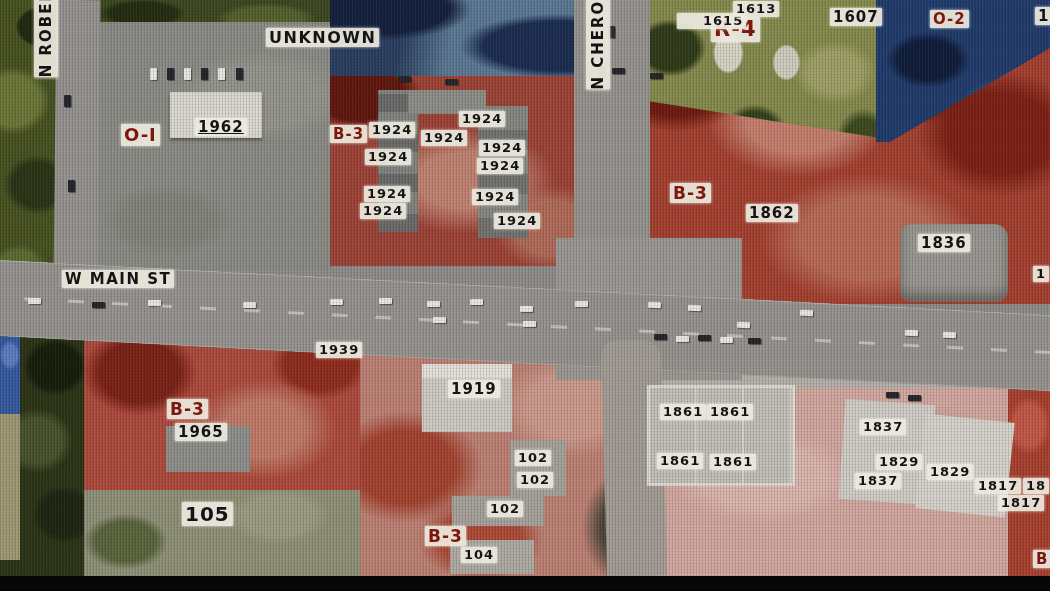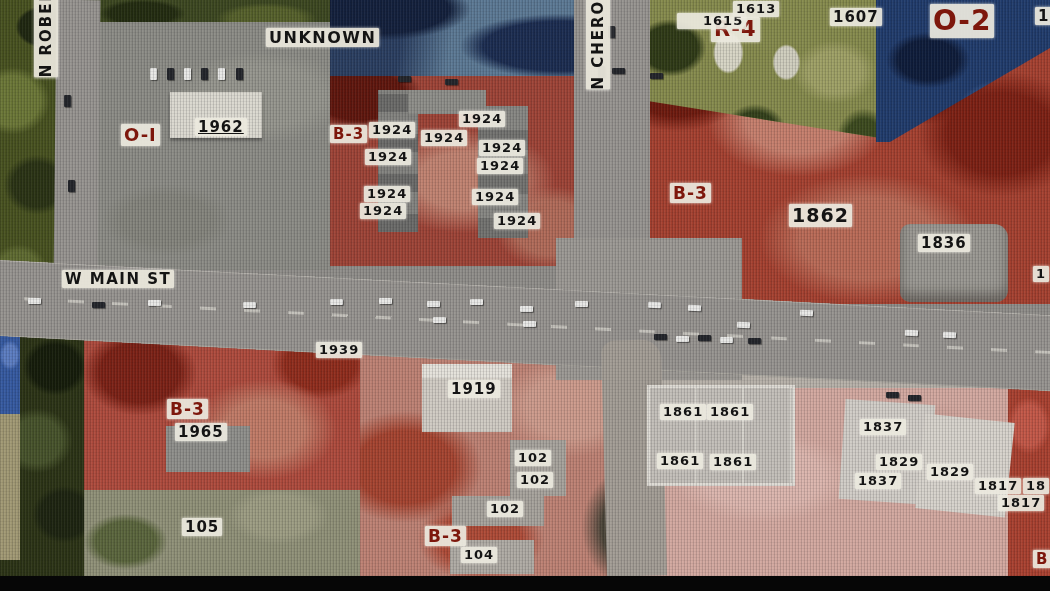--- a/index.html
+++ b/index.html
@@ -183,46 +183,46 @@
   <div class="car d" style="left:908px;top:395px"></div>
 
   <div id="labels">
       <span class="chip street vertical" style="left: 34px; top: -12px; font-size: 15px;">N ROBER</span>
       <span class="chip street" style="left: 266px; top: 28px; font-size: 16px;">UNKNOWN</span>
       <span class="chip street vertical" style="left: 586px; top: -14px; font-size: 15px;">N CHEROK</span>
       <span class="chip street" style="left: 62px; top: 270px; font-size: 15px;">W MAIN ST</span>
       <span class="chip zone" style="left: 121px; top: 124px; font-size: 18px;">O-I</span>
       <span class="chip zone" style="left: 330px; top: 125px; font-size: 15px;">B-3</span>
       <span class="chip zone" style="left: 711px; top: 17px; font-size: 21px;">R-4</span>
-      <span class="chip zone" style="left: 930px; top: 4px; font-size: 28px;">O-2</span>
+      <span class="chip zone" style="left: 930px; top: 10px; font-size: 15px;">O-2</span>
       <span class="chip zone" style="left: 670px; top: 183px; font-size: 17px;">B-3</span>
       <span class="chip zone" style="left: 167px; top: 399px; font-size: 17px;">B-3</span>
       <span class="chip zone" style="left: 425px; top: 526px; font-size: 17px;">B-3</span>
       <span class="chip zone" style="left: 1033px; top: 550px; font-size: 15px;">B</span>
       <span class="chip parcel" style="left: 195px; top: 118px; font-size: 15px; text-decoration: underline;">1962</span>
       <span class="chip parcel" style="left: 369px; top: 122px;">1924</span>
       <span class="chip parcel" style="left: 459px; top: 111px;">1924</span>
       <span class="chip parcel" style="left: 421px; top: 130px;">1924</span>
       <span class="chip parcel" style="left: 479px; top: 140px;">1924</span>
       <span class="chip parcel" style="left: 365px; top: 149px;">1924</span>
       <span class="chip parcel" style="left: 477px; top: 158px;">1924</span>
       <span class="chip parcel" style="left: 364px; top: 186px;">1924</span>
       <span class="chip parcel" style="left: 472px; top: 189px;">1924</span>
       <span class="chip parcel" style="left: 360px; top: 203px;">1924</span>
       <span class="chip parcel" style="left: 494px; top: 213px;">1924</span>
       <span class="chip parcel" style="left: 677px; top: 13px; padding-left: 26px;">1615</span>
       <span class="chip parcel" style="left: 733px; top: 1px;">1613</span>
       <span class="chip parcel" style="left: 830px; top: 8px; font-size: 15px;">1607</span>
       <span class="chip parcel" style="left: 1035px; top: 7px; font-size: 15px;">16</span>
-      <span class="chip parcel" style="left: 746px; top: 204px; font-size: 19px; margin-left: 43px;">1862</span>
+      <span class="chip parcel" style="left: 746px; top: 204px; font-size: 15px;">1862</span>
       <span class="chip parcel" style="left: 918px; top: 234px; font-size: 15px;">1836</span>
       <span class="chip parcel" style="left: 1033px; top: 266px;">1</span>
       <span class="chip parcel" style="left: 316px; top: 342px;">1939</span>
       <span class="chip parcel" style="left: 175px; top: 423px; font-size: 15px;">1965</span>
-      <span class="chip parcel" style="left: 182px; top: 518px; font-size: 15px;">105</span>
+      <span class="chip parcel" style="left: 182px; top: 502px; font-size: 20px;">105</span>
       <span class="chip parcel" style="left: 448px; top: 380px; font-size: 15px;">1919</span>
       <span class="chip parcel" style="left: 515px; top: 450px;">102</span>
       <span class="chip parcel" style="left: 517px; top: 472px;">102</span>
       <span class="chip parcel" style="left: 487px; top: 501px;">102</span>
       <span class="chip parcel" style="left: 461px; top: 547px;">104</span>
       <span class="chip parcel" style="left: 660px; top: 404px;">1861</span>
       <span class="chip parcel" style="left: 707px; top: 404px;">1861</span>
       <span class="chip parcel" style="left: 657px; top: 453px;">1861</span>
       <span class="chip parcel" style="left: 710px; top: 454px;">1861</span>
       <span class="chip parcel" style="left: 860px; top: 419px;">1837</span>

